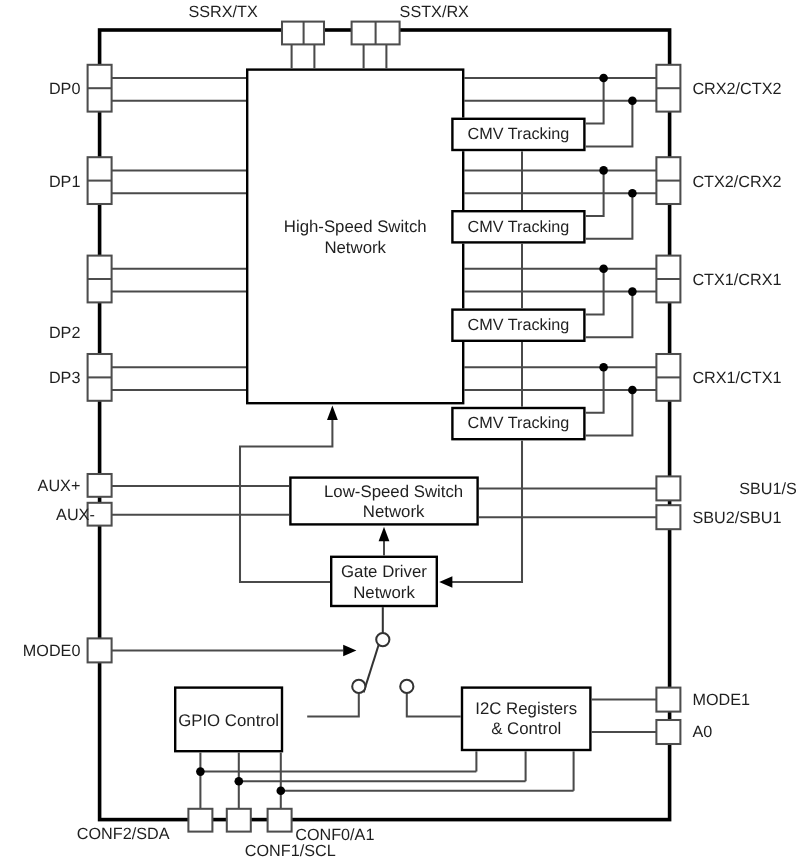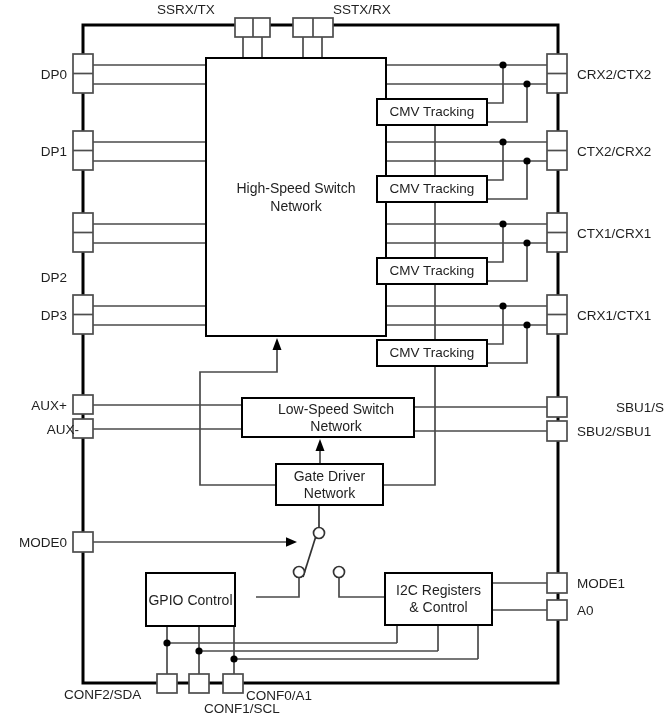--- a/index.html
+++ b/index.html
@@ -207,26 +207,26 @@
   <div class="block thin" style="left:376px; top:175px; width:112px; height:28px;">
     <span>CMV Tracking</span>
   </div>
   <div class="block thin" style="left:376px; top:257px; width:112px; height:28px;">
     <span>CMV Tracking</span>
   </div>
   <div class="block thin" style="left:376px; top:339px; width:112px; height:28px;">
     <span>CMV Tracking</span>
   </div>
 
-  <div class="block" style="left:241px; top:397px; width:174px; height:41px; line-height:17px;padding-left:16px;">
+  <div class="block" style="left:241px; top:397px; width:158px; height:41px; line-height:17px;padding-left:16px;">
     <span>Low-Speed Switch</span>
     <span>Network</span>
   </div>
 
-  <div class="block" style="left:275px; top:463px; width:109px; height:43px; line-height:17px;">
+  <div class="block" style="left:275px; top:463px; width:90px; height:43px; line-height:17px;">
     <span>Gate Driver</span>
     <span>Network</span>
   </div>
 
   <div class="block" style="left:145px; top:572px; width:91px; height:55px;">
     <span>GPIO Control</span>
   </div>
 
   <div class="block" style="left:384px; top:572px; width:109px; height:54px; line-height:17px;">
     <span>I2C Registers</span>

